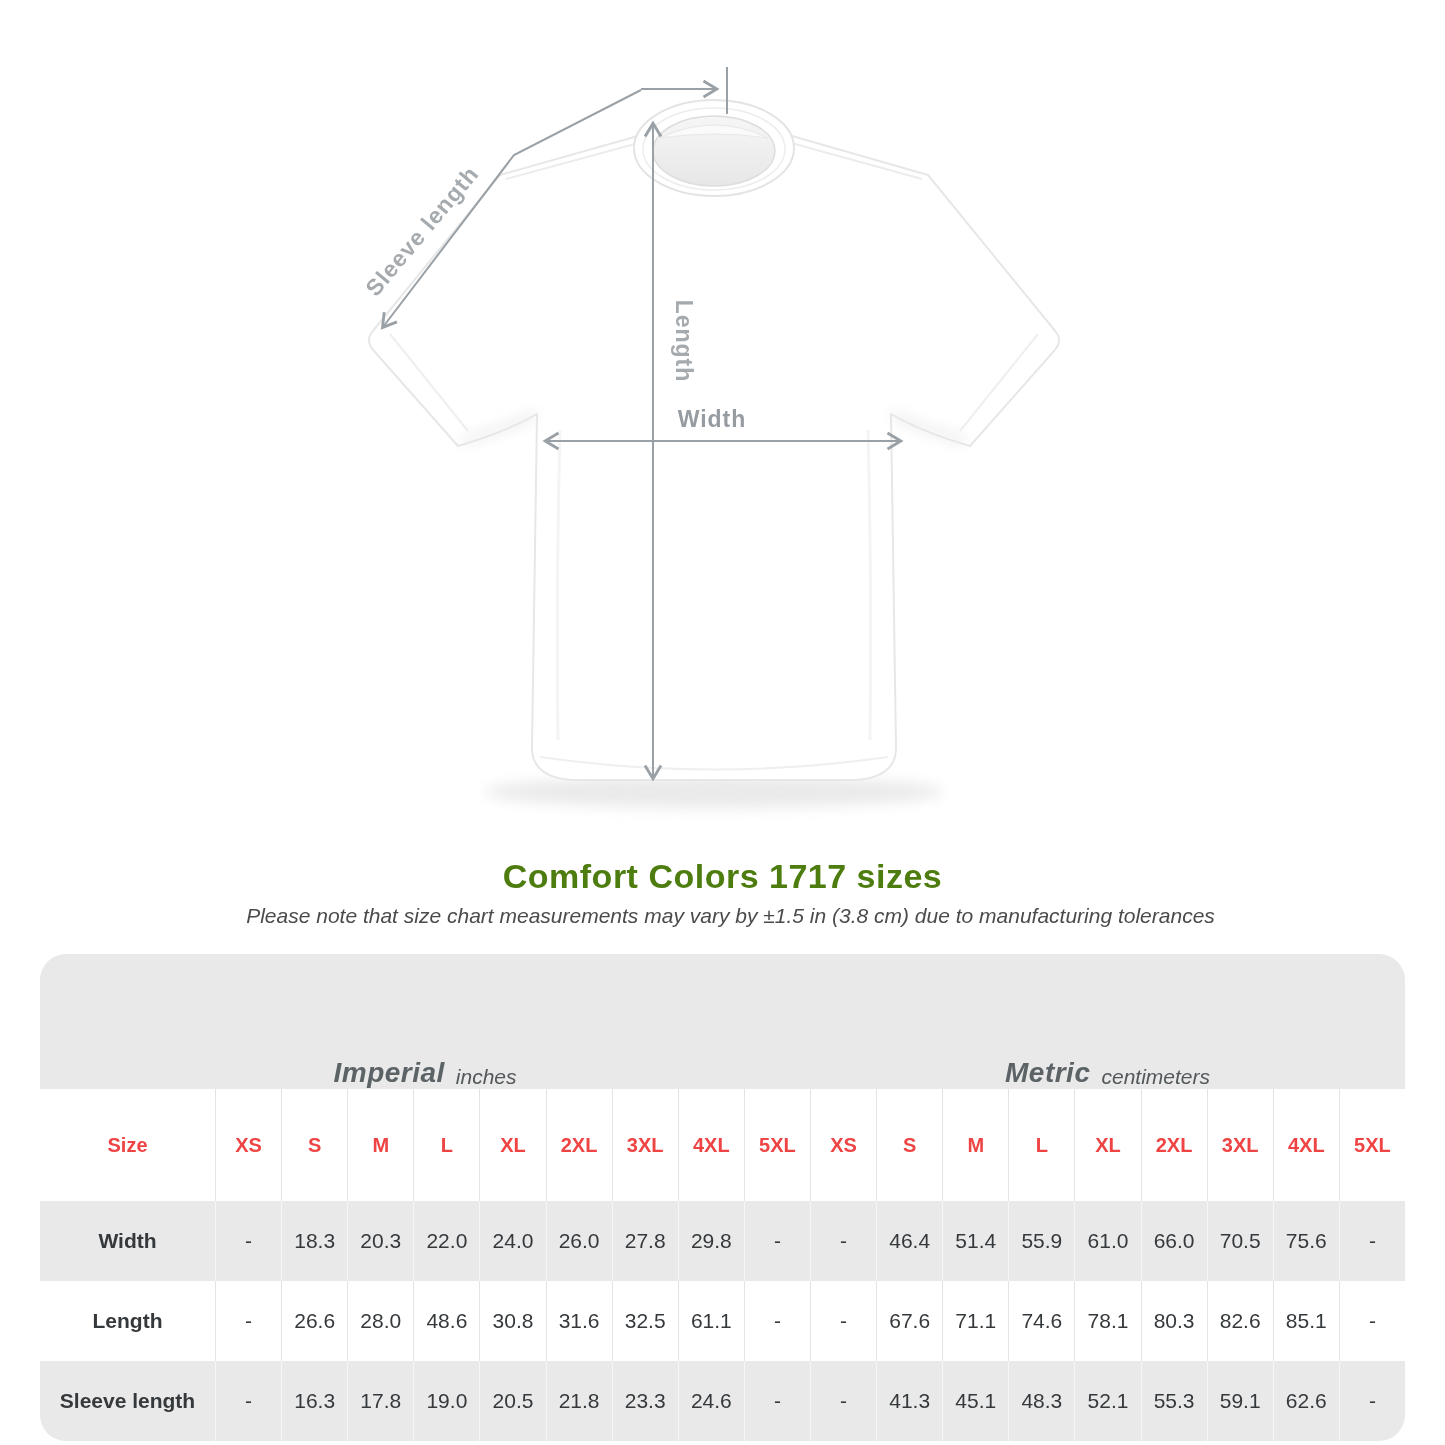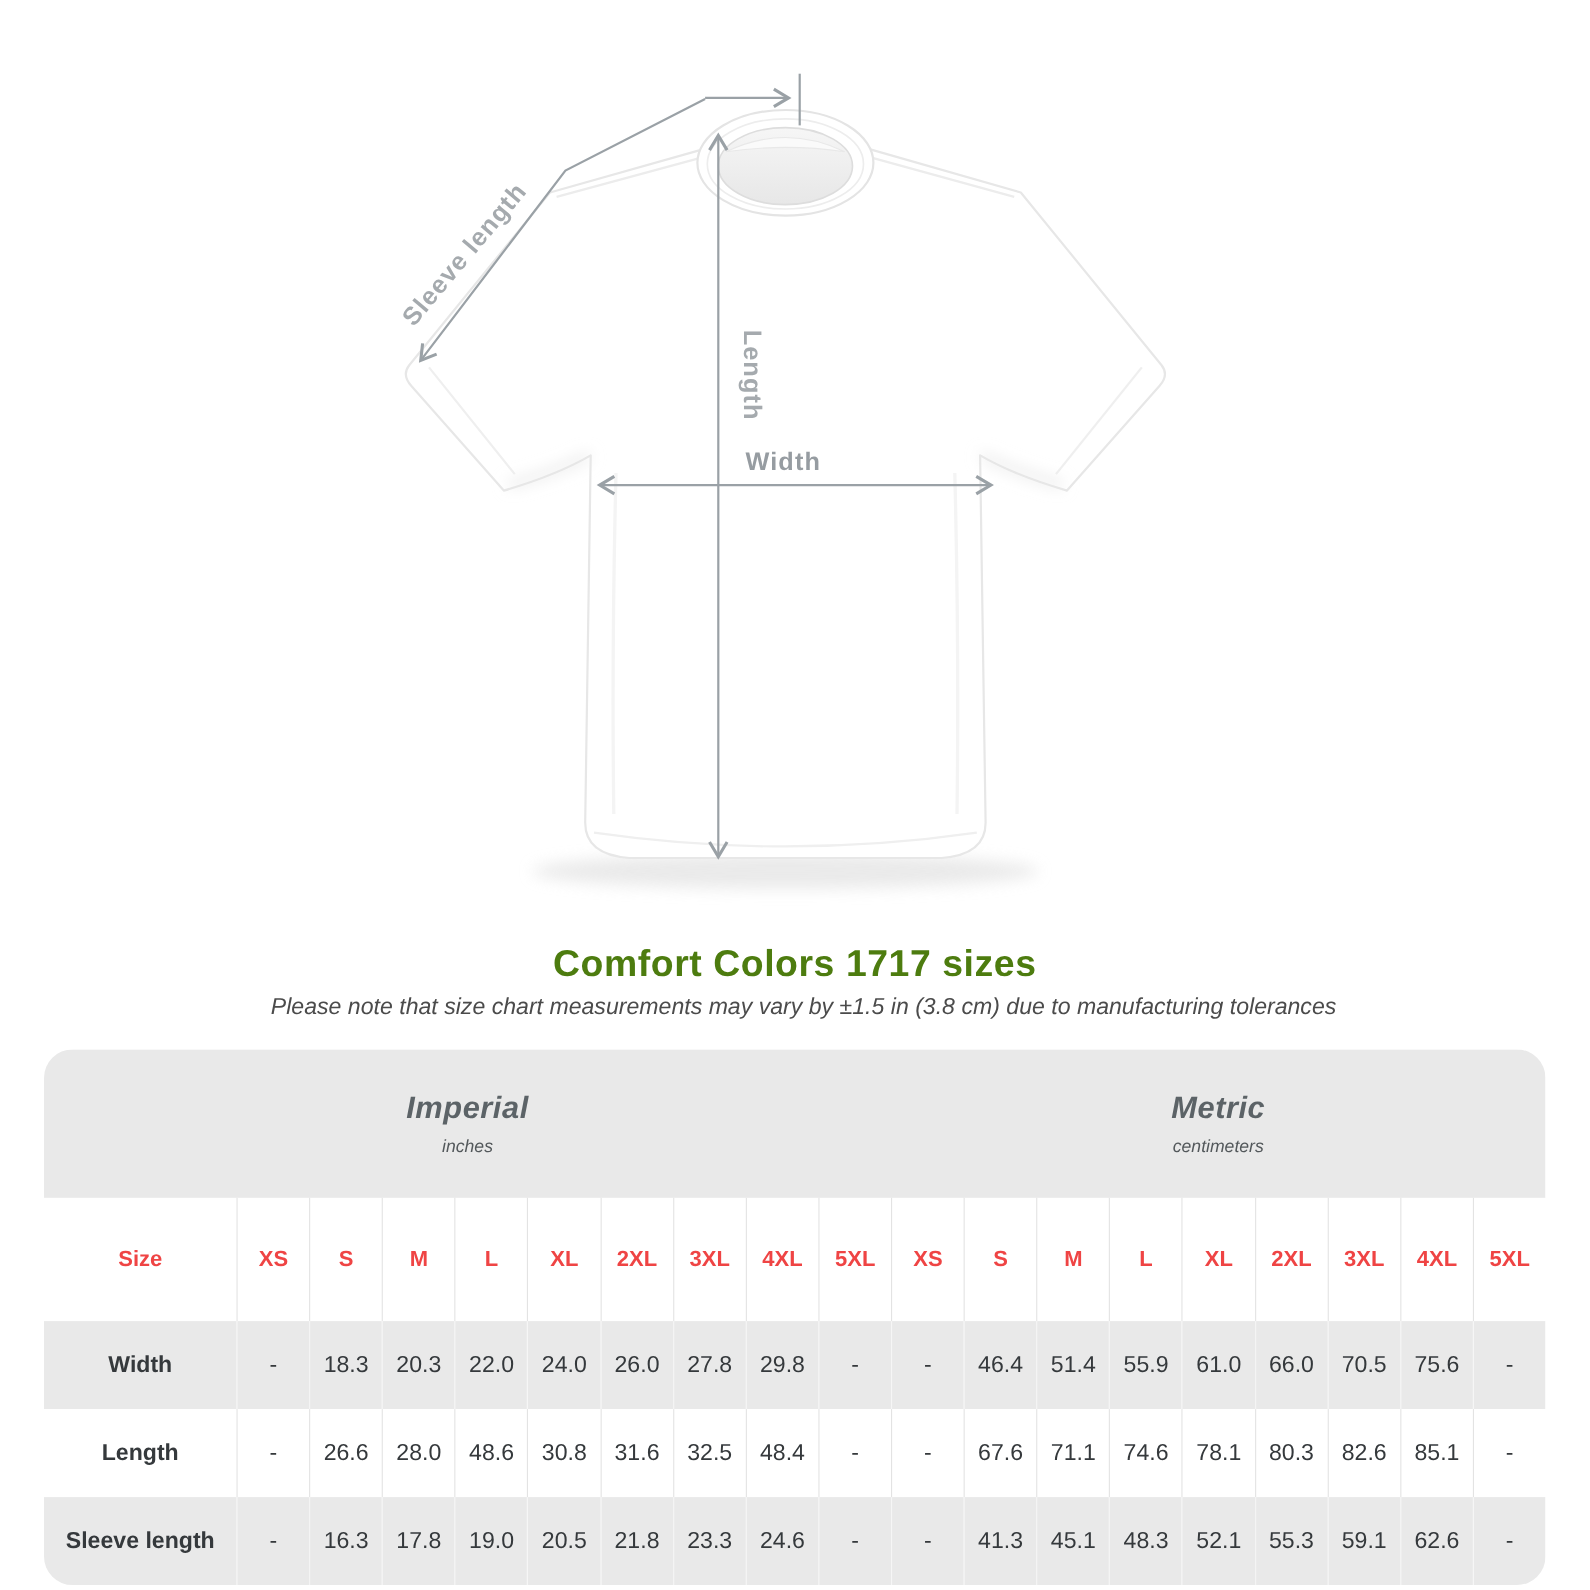--- a/index.html
+++ b/index.html
@@ -21,27 +21,27 @@
     margin:0 0 26px; text-align:center; font-style:italic;
     font-size:21px; color:#4b4b4b;padding-left:16px;
   }
 
   .size-table {
     width:1365px; margin:0 auto; border-radius:26px; overflow:hidden;
     background:#ffffff;
   }
   .band { display:flex; background:#e9e9e9; height:135px; }
   .band .half {
-    display:flex; flex-direction:column; justify-content:center; align-items:center;
+    display:flex; justify-content:center; align-items:flex-end;
     gap:11px;
   }
   .band .half.imperial { width:770px; }
   .band .half.metric { flex:1; }
   .band .g-label { font-size:28px; font-weight:bold; font-style:italic; color:#5c6367; letter-spacing:0.5px; }
-  .band .g-sub { font-size:16px; font-style:italic; color:#53585b; }
+  .band .g-sub { font-size:21px; font-style:italic; color:#53585b; }
 
   table.sizes {
     width:100%; border-collapse:separate; border-spacing:0; table-layout:fixed;
   }
   table.sizes td {
     text-align:center; vertical-align:middle;
     font-size:21px; color:#35393c; height:80px; padding:0;
   }
   tr.size-row td { height:112px; font-weight:bold; color:#ef4444; font-size:20px; }
   td.row-label { font-weight:bold; color:#61676c; font-size:21px; }
@@ -203,21 +203,21 @@
 
       <tr class="r-white">
         <td class="row-label">Length</td>
         <td>-</td>
         <td>26.6</td>
         <td>28.0</td>
         <td>48.6</td>
         <td>30.8</td>
         <td>31.6</td>
         <td>32.5</td>
-        <td>48.4</td>
+        <td>61.1</td>
         <td>-</td>
         <td>-</td>
         <td>67.6</td>
         <td>71.1</td>
         <td>74.6</td>
         <td>78.1</td>
         <td>80.3</td>
         <td>82.6</td>
         <td>85.1</td>
         <td>-</td>

